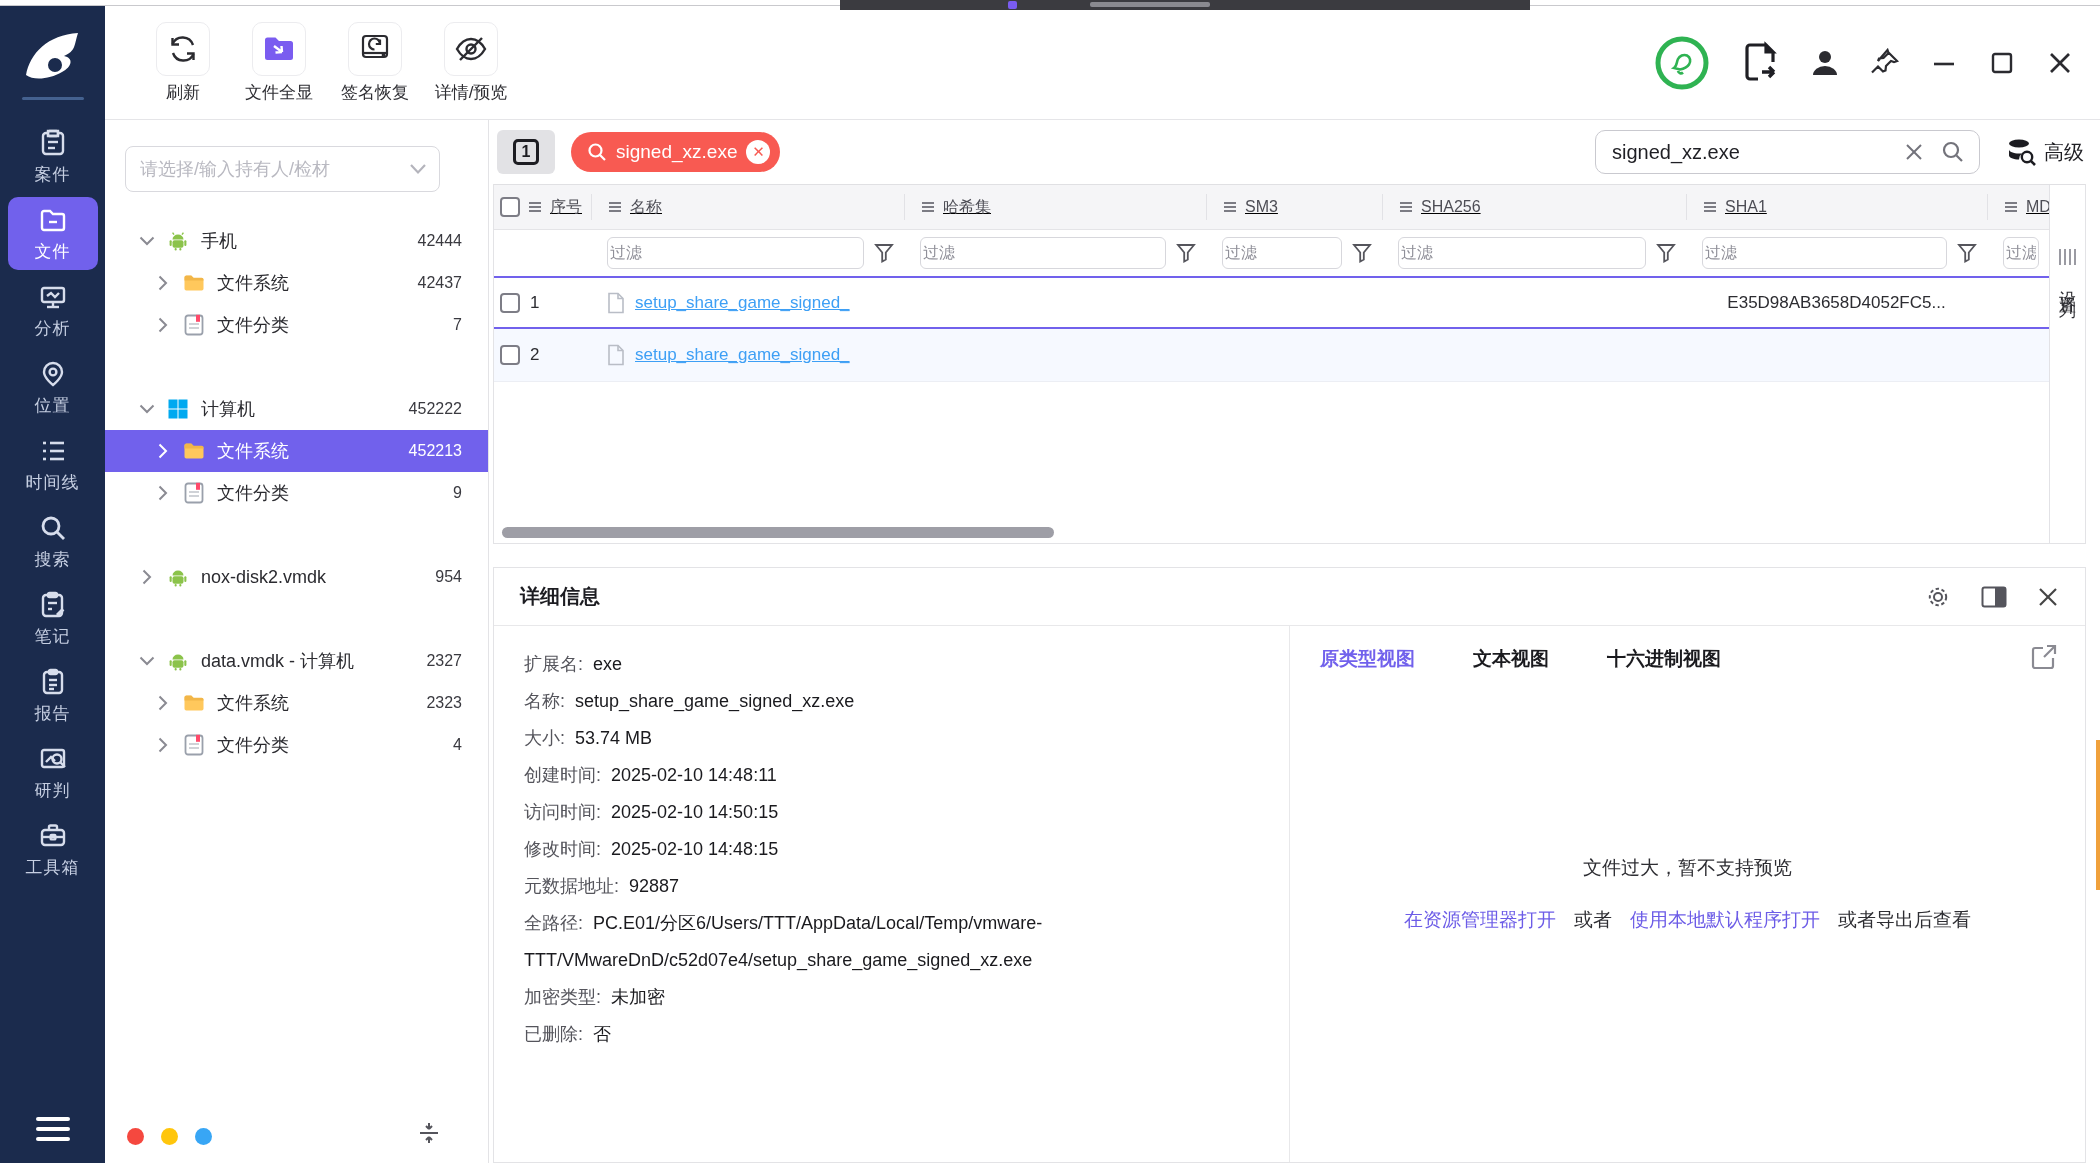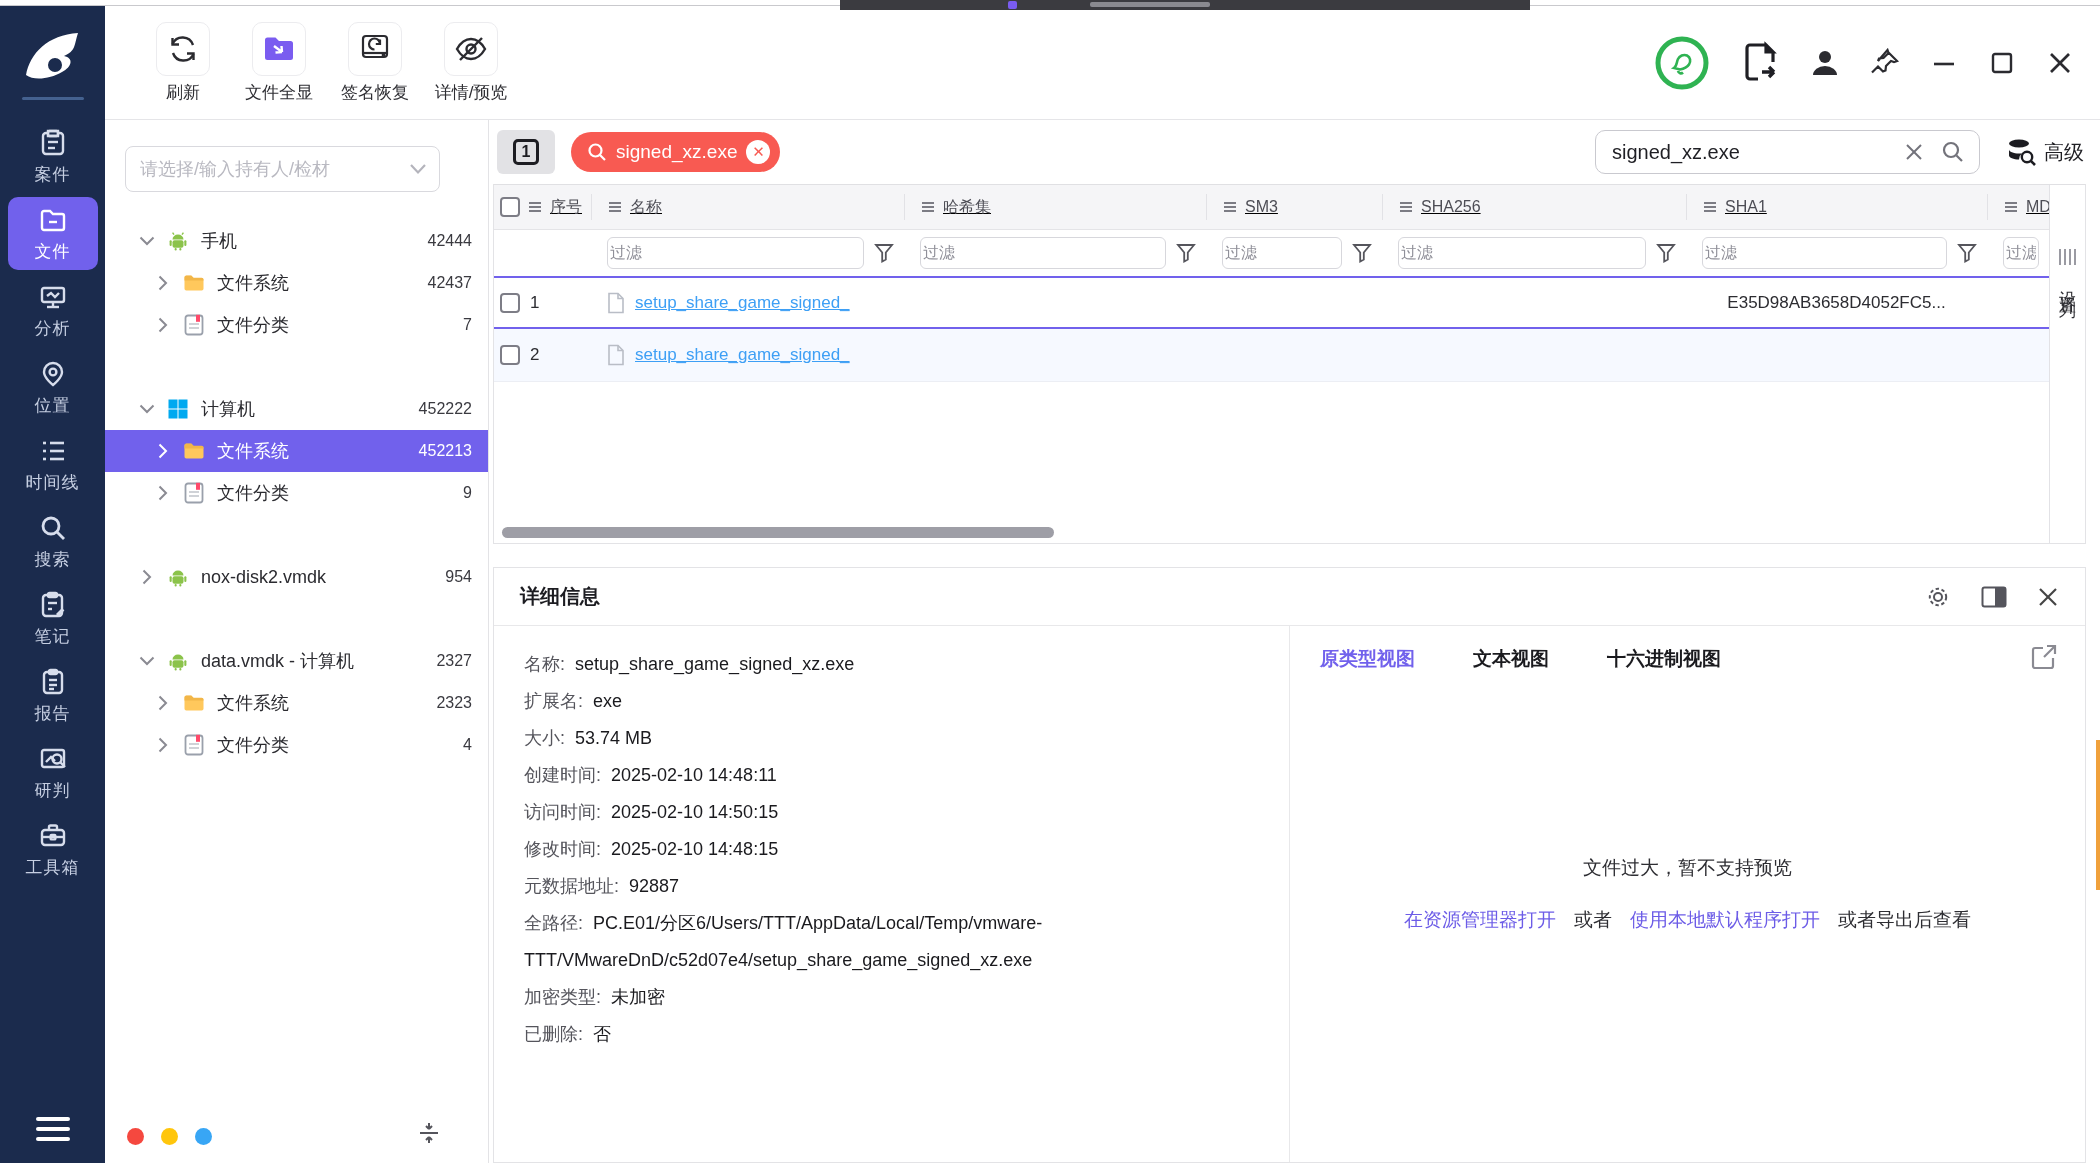--- a/index.html
+++ b/index.html
@@ -41,21 +41,21 @@
 
   
   .content-row { flex:1; display:flex; min-height:0; }
 
   
   .tree-panel { width:384px; flex:0 0 384px; border-right:1px solid #e3e3e6; position:relative; }
   .owner-select { margin:26px 48px 0 20px; height:46px; border:1px solid #d9d9de; border-radius:8px; display:flex; align-items:center; padding:0 12px 0 14px; cursor:pointer; }
   .owner-select .ph { color:#b9b9c1; font-size:18px; white-space:nowrap; overflow:hidden; flex:1; }
   .tree { margin-top:28px; font-size:18px; color:#2b2b30; }
   .tree-row { height:42px; display:flex; align-items:center; position:relative; cursor:pointer; }
-  .tree-row .count { position:absolute; right:16px; font-size:16px; color:#3a3a40; }
+  .tree-row .count { position:absolute; right:26px; font-size:16px; color:#3a3a40; }
   .tree-row.root { padding-left:34px; }
   .tree-row.child { padding-left:50px; }
   .tree-row .chev { width:16px; display:flex; justify-content:center; margin-right:12px; }
   .tree-row .t-ico { width:22px; margin-right:12px; display:flex; justify-content:center; }
   .tree-row.selected { background:var(--accent,#7161EC); color:#fff; }
   .tree-row.selected .count { color:#fff; }
   .tree-row.selected .chev svg polyline { stroke:#fff; }
   .tree-gap { height:42px; }
   .tree-footer-dots { position:absolute; left:22px; bottom:18px; display:flex; gap:17px; }
   .dot { width:17px; height:17px; border-radius:50%; }
@@ -834,22 +834,22 @@
                 <svg width="22" height="22" viewBox="0 0 22 22" stroke="#444" stroke-width="2.2">
                     <line x1="3" y1="3" x2="19" y2="19"></line>
                     <line x1="19" y1="3" x2="3" y2="19"></line>
                   </svg>
                 </span>
             </span>
           </div>
 
           <div class="details-body">
             <div class="file-details">
+              <div class="detail-row"><span class="dl">扩展名:</span><span>exe</span></div>
               <div class="detail-row"><span class="dl">名称:</span><span>setup_share_game_signed_xz.exe</span></div>
-              <div class="detail-row"><span class="dl">扩展名:</span><span>exe</span></div>
               <div class="detail-row"><span class="dl">大小:</span><span>53.74 MB</span></div>
               <div class="detail-row"><span class="dl">创建时间:</span><span>2025-02-10 14:48:11</span></div>
               <div class="detail-row"><span class="dl">访问时间:</span><span>2025-02-10 14:50:15</span></div>
               <div class="detail-row"><span class="dl">修改时间:</span><span>2025-02-10 14:48:15</span></div>
               <div class="detail-row"><span class="dl">元数据地址:</span><span>92887</span></div>
               <div class="detail-row"><span class="dl">全路径:</span><span>PC.E01/分区6/Users/TTT/AppData/Local/Temp/vmware-TTT/VMwareDnD/c52d07e4/setup_share_game_signed_xz.exe</span></div>
               <div class="detail-row"><span class="dl">加密类型:</span><span>未加密</span></div>
               <div class="detail-row"><span class="dl">已删除:</span><span>否</span></div>
             </div>
 

